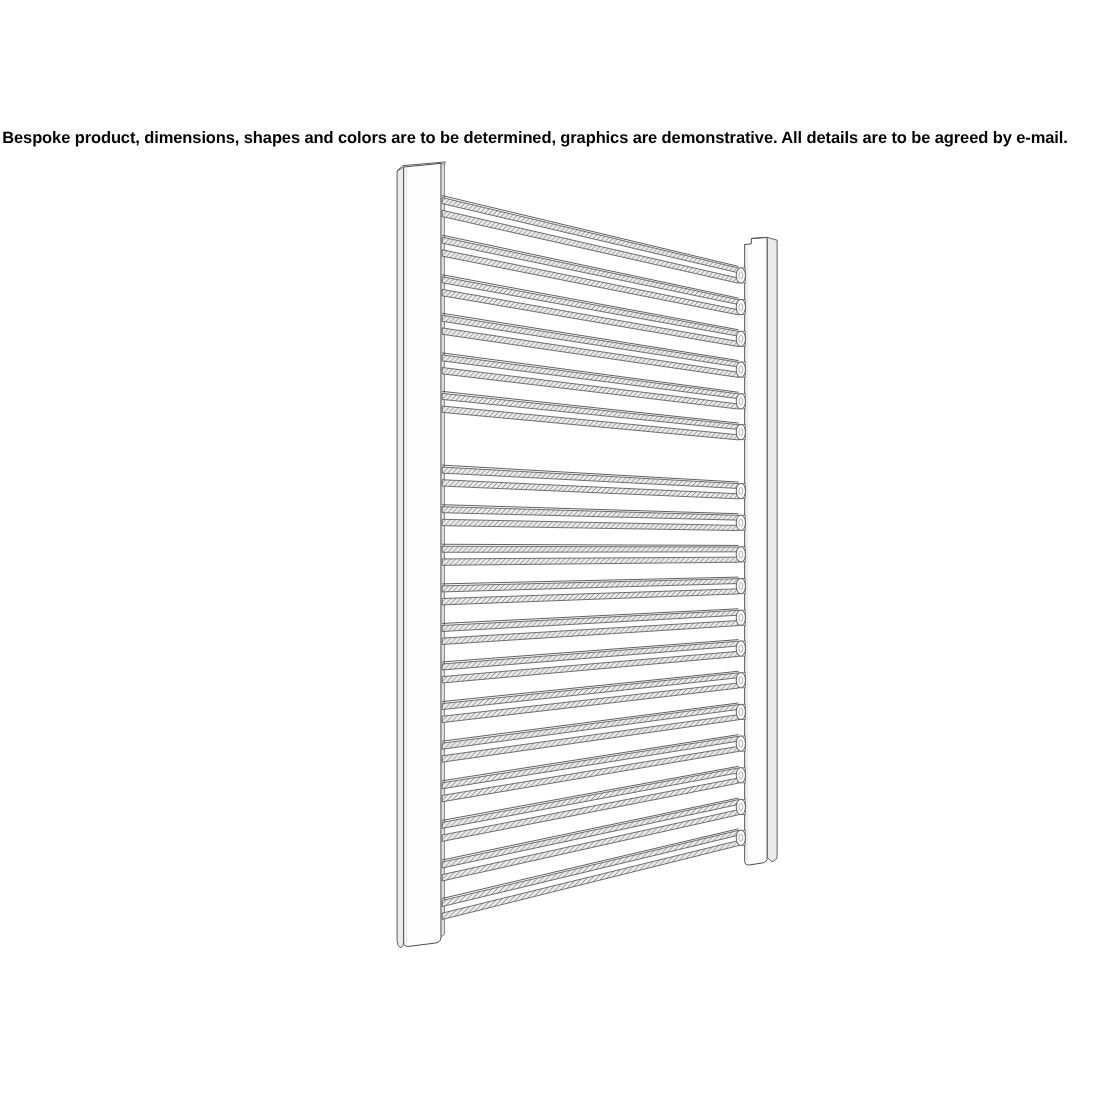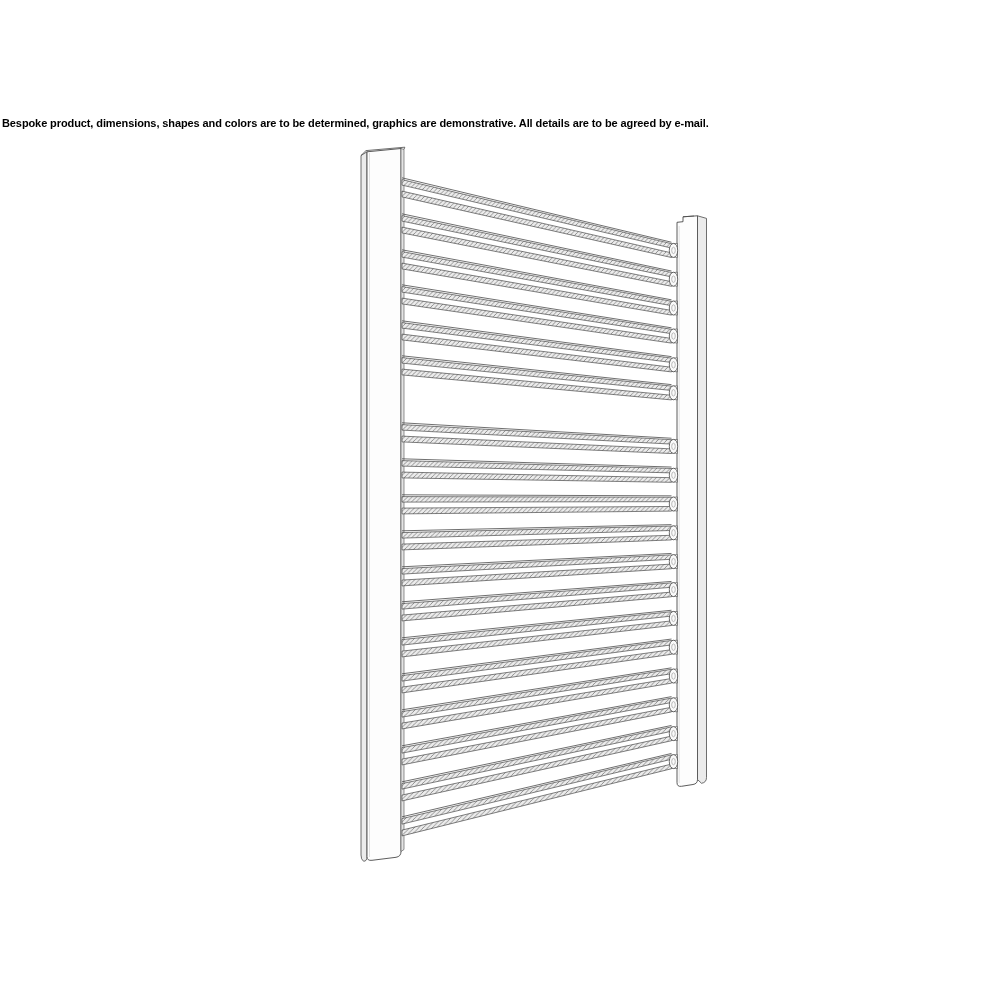--- a/index.html
+++ b/index.html
@@ -8,21 +8,21 @@
     width: 1000px;
     height: 1000px;
     background: #ffffff;
     overflow: hidden;
     font-family: "Liberation Sans", sans-serif;
   }
   .disclaimer {
     position: absolute;
     left: 2px;
     top: 117px;
-    font-size: 11px;
+    font-size: 15px;
     font-weight: 700;
     letter-spacing: -0.1px;
     color: #000000;
     white-space: nowrap;
   }
   .figure-wrap {
     position: absolute;
     left: 0; top: 0;
     width: 1000px; height: 1000px;
   }

